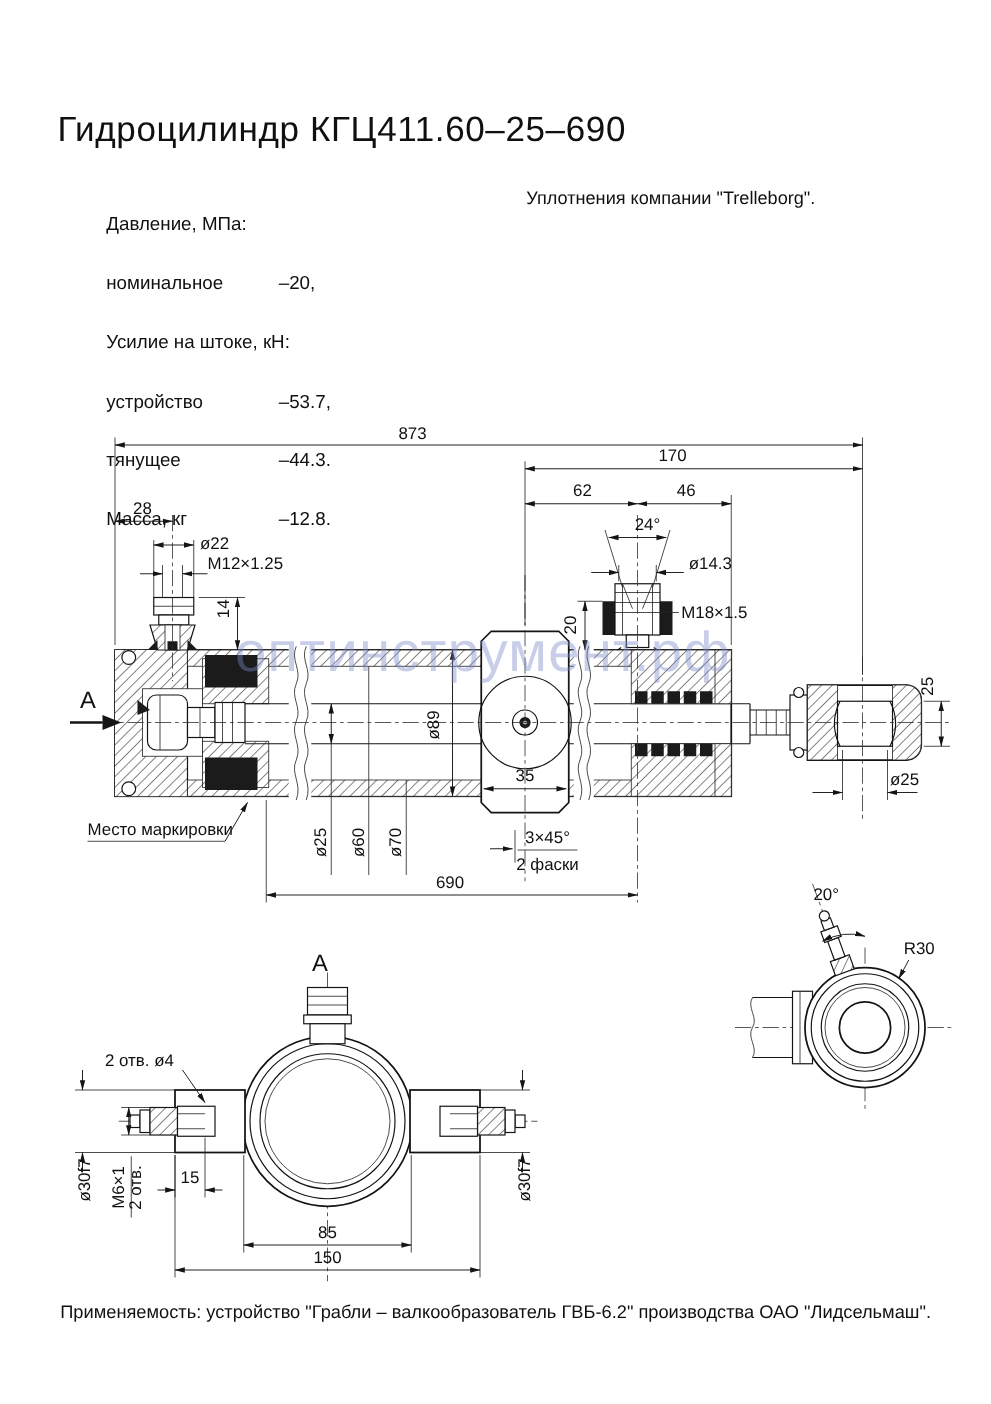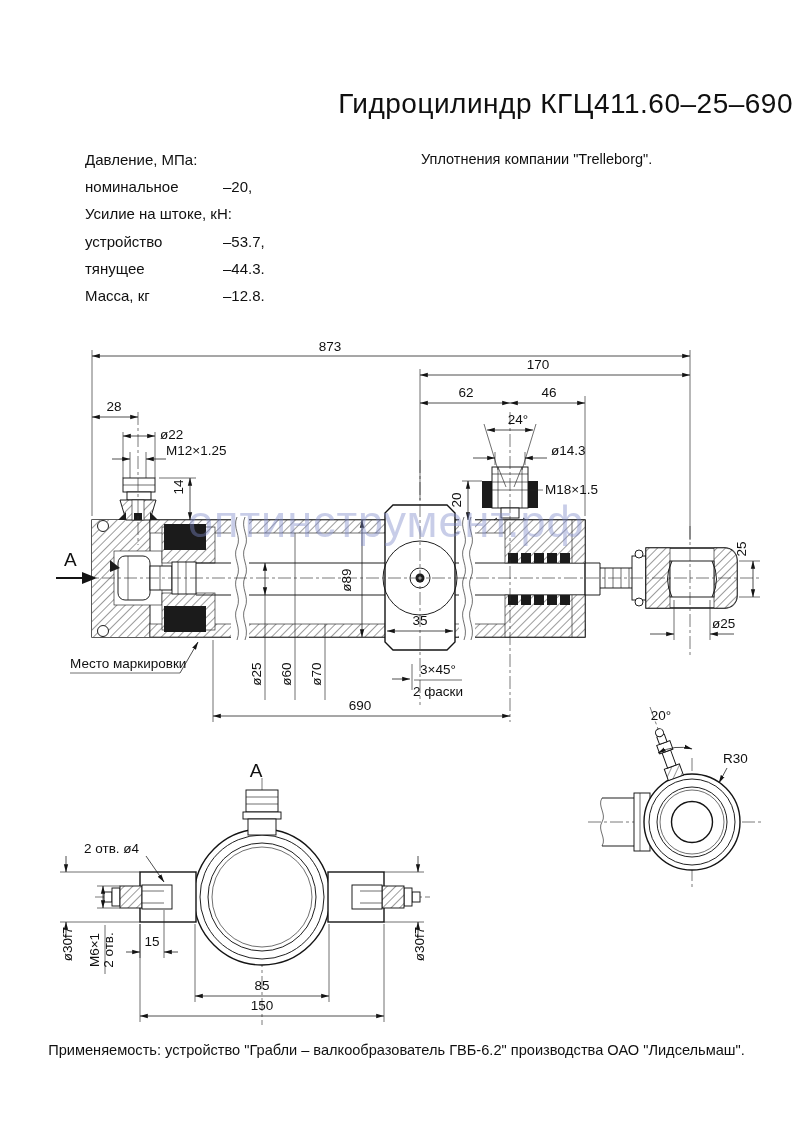--- a/index.html
+++ b/index.html
@@ -1,22 +1,22 @@
 <!DOCTYPE html>
 <html><head>
 <meta charset="utf-8">
 <style>
   html,body{margin:0;padding:0;background:#fff;}
   #page{position:relative;width:793px;height:1123px;background:#fff;overflow:hidden;
         font-family:"Liberation Sans",sans-serif;color:#101010;}
-  #title{position:absolute;top:88px;left:0;right:0;text-align:right;padding-left:46px;
+  #title{position:absolute;top:88px;left:0;right:0;text-align:left;padding-left:46px;
          font-size:28px;letter-spacing:.5px;white-space:nowrap;}
   .specs{position:absolute;top:146px;left:85px;font-size:15px;line-height:27.2px;}
   .srow{white-space:nowrap;}
-  .slabel{display:inline-block;width:138px;}
+  .slabel{display:inline-block;width:138px;margin-top:20px;}
   .notes{position:absolute;top:146px;left:421px;font-size:14.5px;line-height:27.5px;white-space:nowrap;}
   #watermark{position:absolute;top:496px;left:188px;font-size:45px;letter-spacing:1px;
              color:rgba(125,136,200,.42);white-space:nowrap;z-index:5;pointer-events:none;}
   #footer{position:absolute;top:1042px;left:0;right:0;text-align:center;font-size:14.6px;white-space:nowrap;}
   svg{position:absolute;top:0;left:0;}
   .o{stroke:#141414;stroke-width:1.4;fill:none;stroke-linecap:square;}
   .m{stroke:#141414;stroke-width:.95;fill:none;}
   .t{stroke:#222;stroke-width:.65;fill:none;}
   .c{stroke:#333;stroke-width:.65;fill:none;stroke-dasharray:13 3 3 3;}
   .dim{stroke:#141414;stroke-width:.75;fill:none;marker-start:url(#arr);marker-end:url(#arr);}

